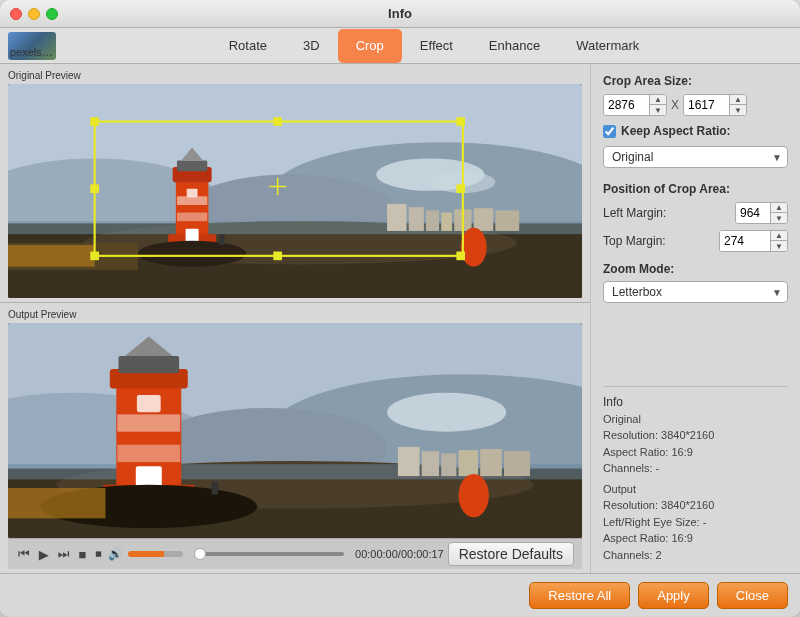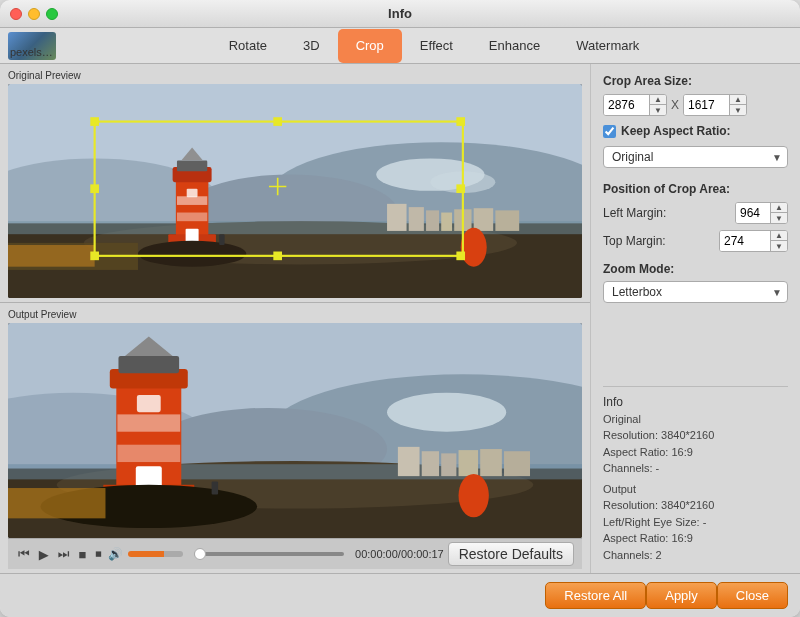--- a/index.html
+++ b/index.html
@@ -342,20 +342,21 @@
       color: #333;
       margin-left: auto;
     }
 
     .action-bar {
       background: #d8d8d8;
       border-top: 1px solid #b0b0b0;
       padding: 8px 12px;
       display: flex;
       justify-content: flex-end;
+      gap: 8px;
       flex-shrink: 0;
     }
 
     .action-btn {
       padding: 5px 18px;
       border-radius: 5px;
       font-size: 13px;
       cursor: pointer;
       border: 1px solid transparent;
       font-weight: 500;

